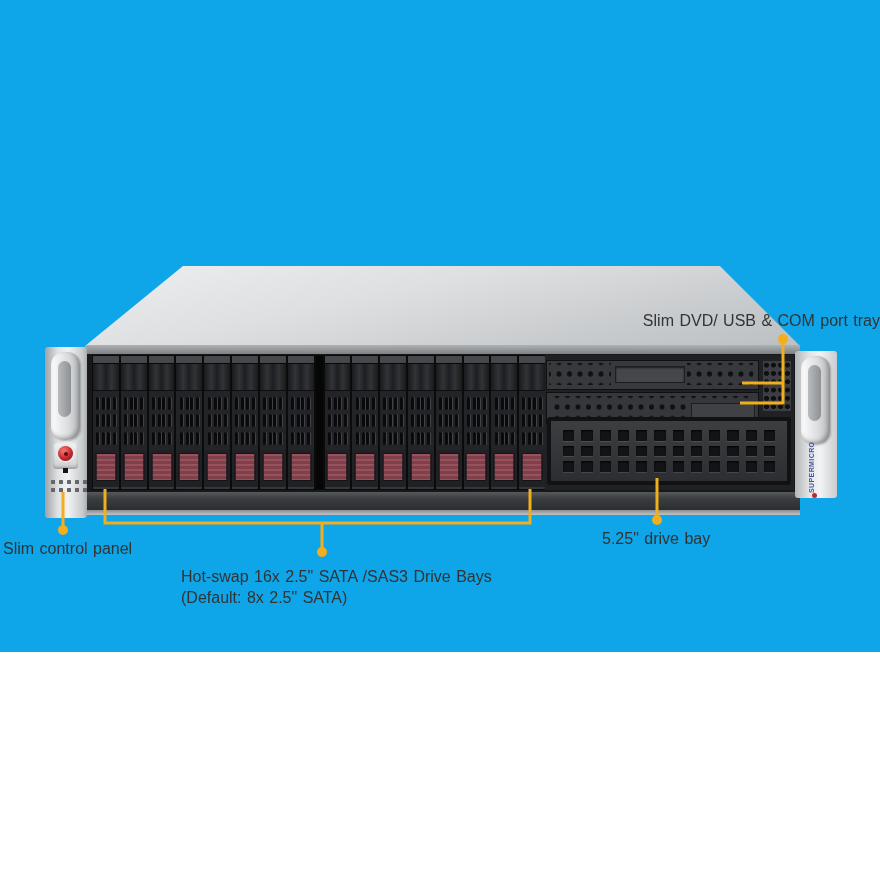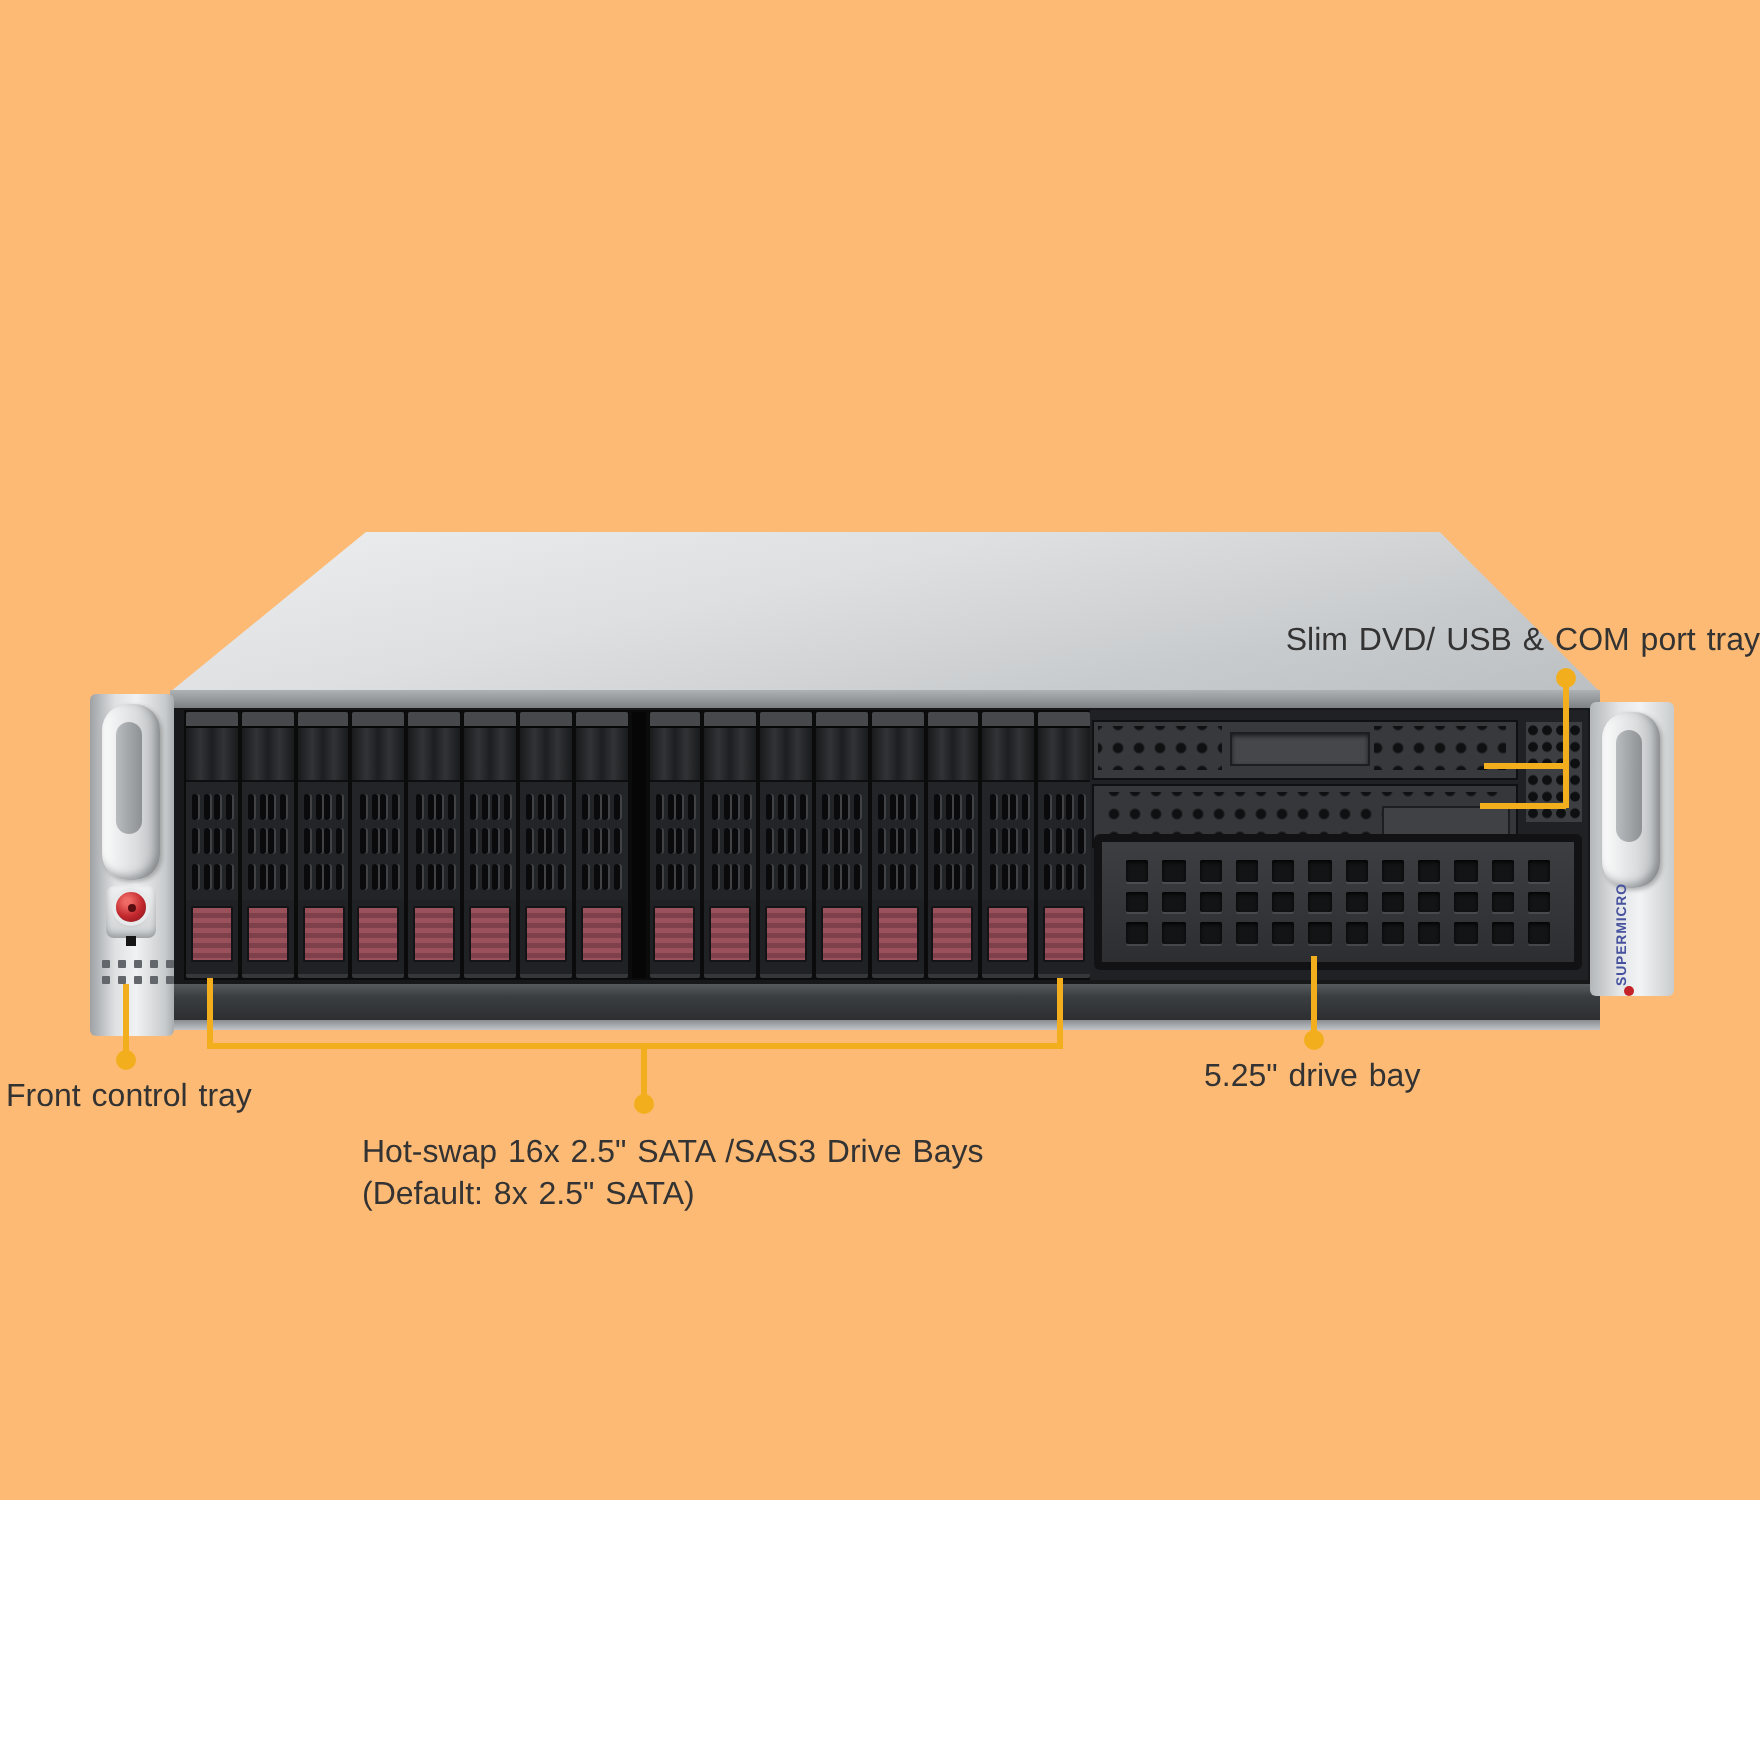--- a/index.html
+++ b/index.html
@@ -1,16 +1,16 @@
 <!DOCTYPE html>
 <html><head>
 <meta charset="utf-8">
 <style>
   html,body { margin:0; padding:0; background:#ffffff; }
-  .stage { position:relative; width:880px; height:750px; background:#fdba74; overflow:hidden;
+  .stage { position:relative; width:880px; height:652px; background:#0ea5e9; overflow:hidden;
            font-family:"Liberation Sans", sans-serif; }
   .abs { position:absolute; }
 
   
   .lid { left:85px; top:266px; width:715px; height:80px;
          clip-path: polygon(13.7% 0, 88.8% 0, 100% 100%, 0 100%);
          background: linear-gradient(168deg, #eceeef 0%, #dedfe1 40%, #c8cbcd 75%, #bdc0c2 100%); }
   .lid-edge { left:85px; top:345px; width:715px; height:9px;
               background: linear-gradient(#afb2b4, #7e8184); }
 
@@ -831,20 +831,20 @@
     <circle cx="783" cy="339" r="5" fill="#F2AE1C"></circle>
     <path d="M63 492 V527" fill="none" stroke-width="3" stroke="#F2AE1C"></path>
     <circle cx="63" cy="530" r="5" fill="#F2AE1C"></circle>
     <path d="M105 489 V523 H530 V489 M322 523 V549" fill="none" stroke-width="3" stroke="#F2AE1C"></path>
     <circle cx="322" cy="552" r="5" fill="#F2AE1C"></circle>
     <path d="M657 478 V517" fill="none" stroke-width="3" stroke="#F2AE1C"></path>
     <circle cx="657" cy="520" r="5" fill="#F2AE1C"></circle>
   </svg>
 
   <div class="label lbl-dvd" style="color: rgb(51, 51, 51);">Slim DVD/ USB &amp; COM port tray</div>
-  <div class="label lbl-fcp" style="color: rgb(51, 51, 51);">Front control tray</div>
+  <div class="label lbl-fcp" style="color: rgb(51, 51, 51);">Slim control panel</div>
   <div class="label lbl-bays" style="color: rgb(51, 51, 51);">
     <div>Hot-swap 16x 2.5" SATA /SAS3 Drive Bays</div>
     <div>(Default: 8x 2.5" SATA)</div>
   </div>
   <div class="label lbl-525" style="color: rgb(51, 51, 51);">5.25" drive bay</div>
 
 </div>
 
 </body></html>

